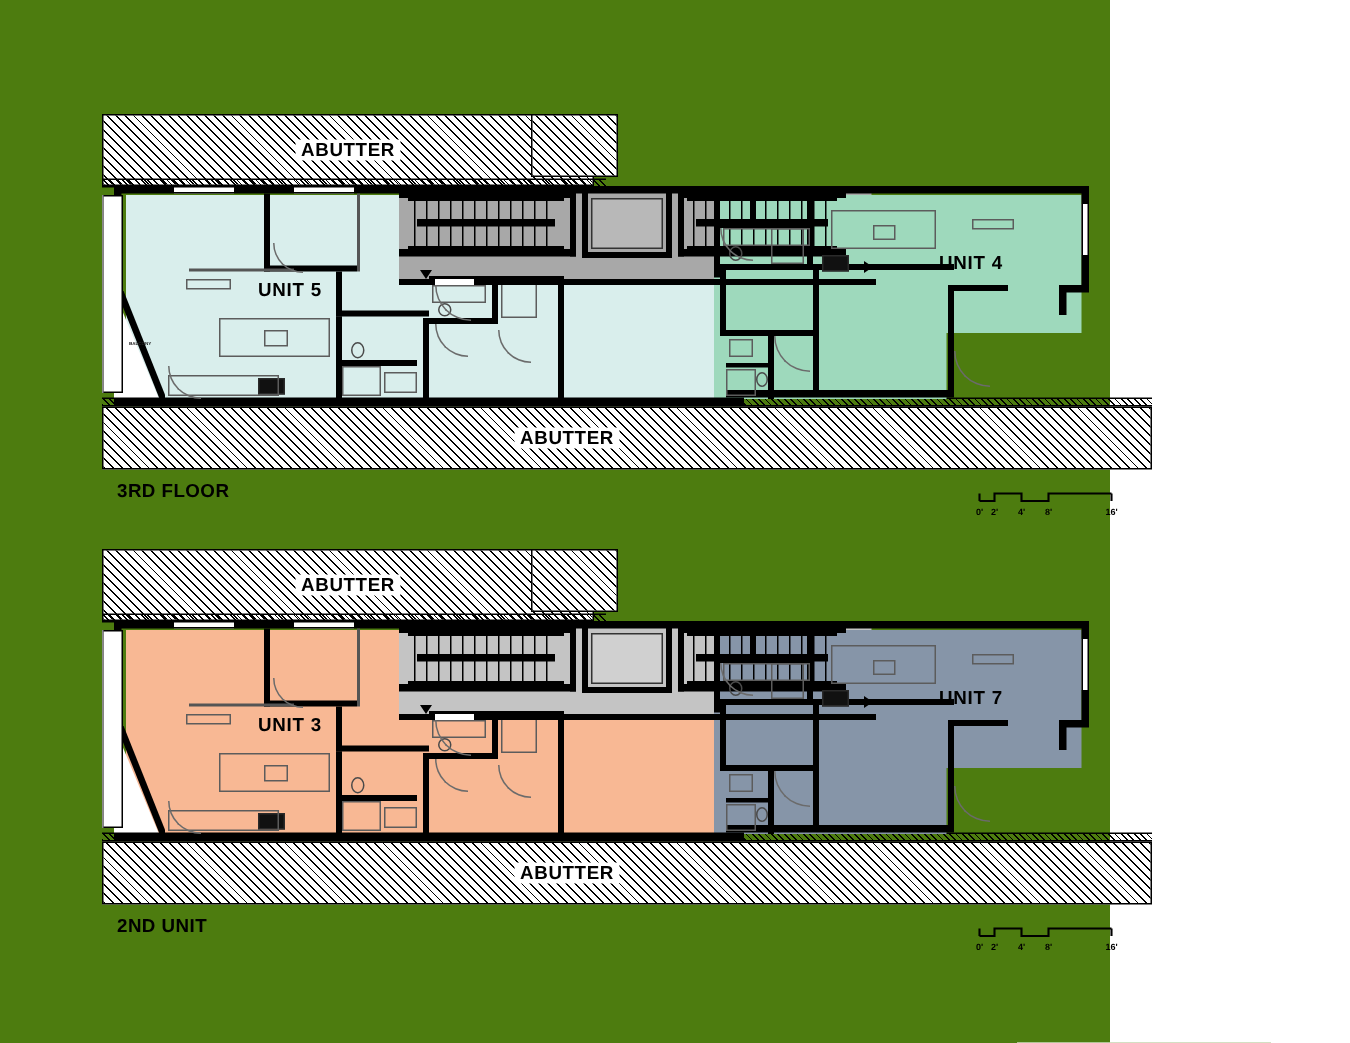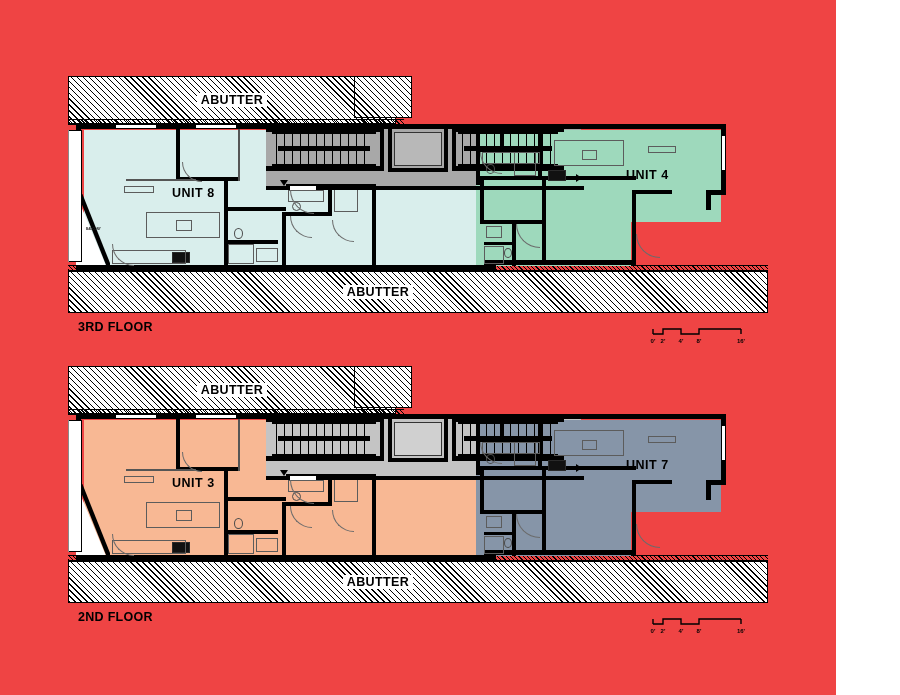--- a/index.html
+++ b/index.html
@@ -1,20 +1,20 @@
 <!DOCTYPE html>
 <html><head>
 <meta charset="utf-8">
 <title>Floor Plans</title>
 <style>
   html,body{margin:0;padding:0;background:#ffffff;}
   body{width:900px;height:695px;position:relative;overflow:hidden;
        font-family:"Liberation Sans", sans-serif;color:#000;}
 
-  .sheet{position:absolute;left:0;top:0;width:836px;height:695px;background:#ef4444;}
+  .sheet{position:absolute;left:0;top:0;width:740px;height:695px;background:#4d7c0f;}
 
   .plan{position:absolute;}
 
   
   .abutter{
     position:absolute;
     background-color:#ffffff;
     background-image:repeating-linear-gradient(45deg,
         #000 0px, #000 0.9px, rgba(0,0,0,0) 0.9px, rgba(0,0,0,0) 4.2px);
     border:1.2px solid #000;
@@ -236,21 +236,21 @@
      <div class="fxs" style="left:410px;top:40px;width:9px;height:10px;"></div>
      <div class="fx" style="left:438px;top:28px;width:22px;height:24px;"></div>
      <div class="fx" style="left:410px;top:102px;width:16px;height:12px;"></div>
      <div class="fxs" style="left:428px;top:124px;width:8px;height:10px;"></div>
      <div class="fx" style="left:408px;top:122px;width:20px;height:18px;"></div>
 
      <div class="door" style="left:404px;top:28px;width:22px;height:22px;border-bottom-left-radius:22px;"></div>
      <div class="door" style="left:440px;top:100px;width:24px;height:24px;border-bottom-left-radius:24px;"></div>
      <div class="door" style="left:560px;top:110px;width:24px;height:24px;border-bottom-left-radius:24px;"></div>
 
-     <div class="unitlabel" style="left:96px;top:62px;">UNIT 8</div>
+     <div class="unitlabel" style="left:96px;top:62px;">UNIT 5</div>
      <div class="unitlabel" style="left:550px;top:44px;">UNIT 4</div>
   </div>
 
   <div class="floorlabel" style="left:78px;top:320px;">3RD FLOOR</div>
 
   <div class="scalebar" style="left:650px;top:322px;">
     <svg width="96" height="22" viewBox="0 0 96 22">
       <path d="M3 7 L3 12 M3 12 L13 12 L13 7 L31 7 L31 12 L49 12 L49 7 L91 7 M91 7 L91 12" stroke="#000" stroke-width="1.4" fill="none"></path>
       <text x="3" y="21" font-size="6" font-family="Liberation Sans, sans-serif" font-weight="bold" text-anchor="middle" fill="#000">0'</text>
       <text x="13" y="21" font-size="6" font-family="Liberation Sans, sans-serif" font-weight="bold" text-anchor="middle" fill="#000">2'</text>
@@ -422,21 +422,21 @@
      <div class="fx" style="left:408px;top:122px;width:20px;height:18px;"></div>
 
      <div class="door" style="left:404px;top:28px;width:22px;height:22px;border-bottom-left-radius:22px;"></div>
      <div class="door" style="left:440px;top:100px;width:24px;height:24px;border-bottom-left-radius:24px;"></div>
      <div class="door" style="left:560px;top:110px;width:24px;height:24px;border-bottom-left-radius:24px;"></div>
 
      <div class="unitlabel" style="left:96px;top:62px;">UNIT 3</div>
      <div class="unitlabel" style="left:550px;top:44px;">UNIT 7</div>
   </div>
 
-  <div class="floorlabel" style="left:78px;top:320px;">2ND FLOOR</div>
+  <div class="floorlabel" style="left:78px;top:320px;">2ND UNIT</div>
 
   <div class="scalebar" style="left:650px;top:322px;">
     <svg width="96" height="22" viewBox="0 0 96 22">
       <path d="M3 7 L3 12 M3 12 L13 12 L13 7 L31 7 L31 12 L49 12 L49 7 L91 7 M91 7 L91 12" stroke="#000" stroke-width="1.4" fill="none"></path>
       <text x="3" y="21" font-size="6" font-family="Liberation Sans, sans-serif" font-weight="bold" text-anchor="middle" fill="#000">0'</text>
       <text x="13" y="21" font-size="6" font-family="Liberation Sans, sans-serif" font-weight="bold" text-anchor="middle" fill="#000">2'</text>
       <text x="31" y="21" font-size="6" font-family="Liberation Sans, sans-serif" font-weight="bold" text-anchor="middle" fill="#000">4'</text>
       <text x="49" y="21" font-size="6" font-family="Liberation Sans, sans-serif" font-weight="bold" text-anchor="middle" fill="#000">8'</text>
       <text x="91" y="21" font-size="6" font-family="Liberation Sans, sans-serif" font-weight="bold" text-anchor="middle" fill="#000">16'</text>
     </svg>

